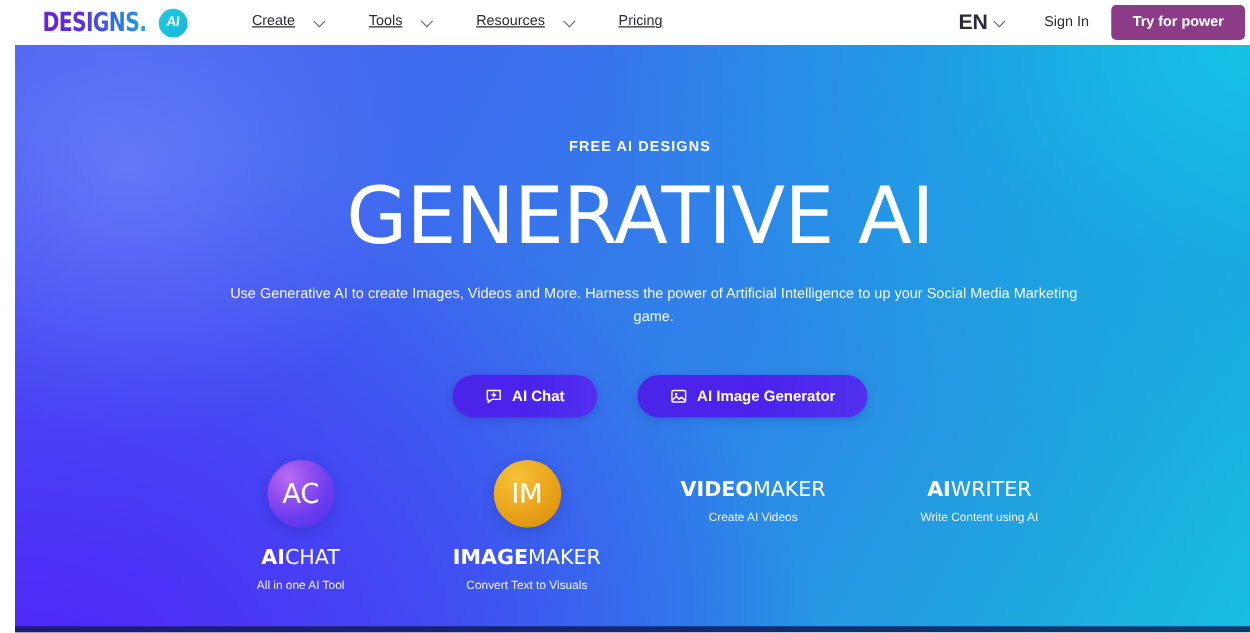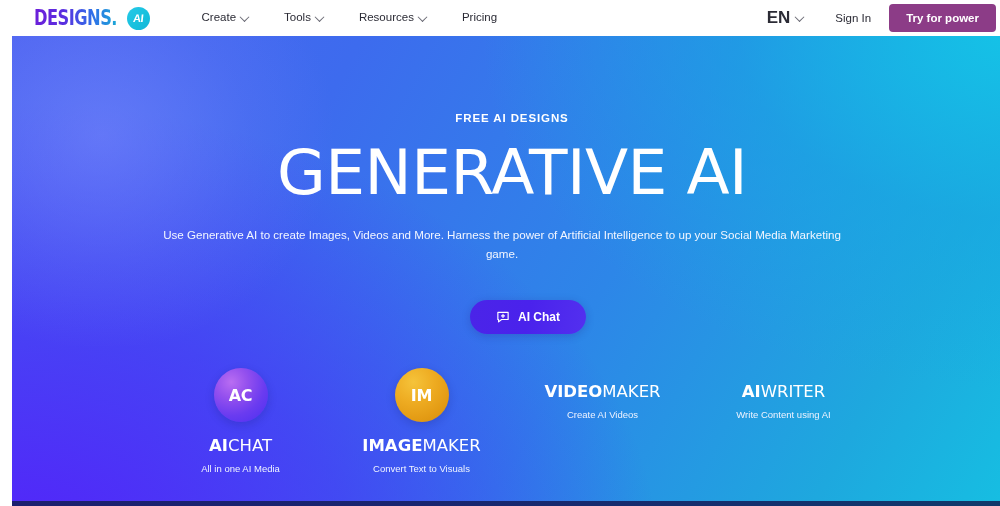--- a/index.html
+++ b/index.html
@@ -74,26 +74,27 @@
 
   .nav {
     display: flex;
     align-items: center;
     margin-left: 34px;
     gap: 0px;
   }
   .nav-item {
     display: flex;
     align-items: center;
-    gap: 5px;
+    gap: 16px;
     font-size: 11.5px;
     color: #2b2b35;
     padding: 0 18px;
     cursor: pointer;
     white-space: nowrap;
+    text-decoration: underline;
   }
   .nav-item-label { line-height: 1; }
 
   .chev {
     width: 7px; height: 7px;
     border-right: 1.3px solid #6a6a74;
     border-bottom: 1.3px solid #6a6a74;
     transform: rotate(45deg) translate(-1px,-1px);
     display: inline-block;
   }
@@ -185,21 +186,21 @@
     font-size: 63px;
     font-weight: 400;
     letter-spacing: -0.5px;
     color: #ffffff;
     line-height: 1.05;
     font-family: "DejaVu Sans", sans-serif;
   }
 
   .subtitle {
     position: absolute;
-    top: 190px; left: 140px;
+    top: 190px; left: 161px;
     width: 700px;
     font-size: 11.6px;
     line-height: 1.62;
     color: #f2f6ff;
     font-weight: 400;
   }
 
   
   .cta-row {
     position: absolute;
@@ -243,22 +244,22 @@
     align-items: center;
     cursor: pointer;
   }
   .feature-circle {
     width: 54px; height: 54px;
     border-radius: 50%;
     display: flex;
     align-items: center;
     justify-content: center;
     color: #ffffff;
-    font-size: 16px;
-    font-weight: 700;
+    font-size: 22px;
+    font-weight: 400;
     letter-spacing: -0.3px;
     font-family: "DejaVu Sans", sans-serif;
     box-shadow: 0 3px 10px rgba(20,20,90,0.20);
   }
   .c-ac { background: radial-gradient(circle at 32% 26%, #b96df2 0%, #9450ee 30%, #6a3bf0 62%, #4a2ef2 100%); }
   .c-im { background: radial-gradient(circle at 34% 26%, #f5c33a 0%, #eeac22 38%, #e39b14 70%, #d28c0c 100%); }
   .c-vm { background: radial-gradient(circle at 34% 26%, #69c788 0%, #46b893 38%, #2f9fae 74%, #2b82c0 100%); }
   .c-aw { background: radial-gradient(circle at 34% 26%, #4f87c8 0%, #2f6db8 34%, #1e4f97 70%, #173f7e 100%); }
 
   .feature-title {
@@ -336,32 +337,42 @@
         <button class="cta-btn">
           <span class="cta-icon">
             <svg width="14" height="14" viewBox="0 0 24 24" fill="none">
               <path d="M3.2 4.2h17.6v12.1H9.6L4.4 20.4v-4.1H3.2z" stroke="#ffffff" stroke-width="2" stroke-linejoin="round"></path>
               <path d="M12 7.6v5.2M9.4 10.2h5.2" stroke="#ffffff" stroke-width="2" stroke-linecap="round"></path>
             </svg>
           </span>
           <span>AI Chat</span>
         </button>
 
+        <button class="cta-btn">
+          <span class="cta-icon">
+            <svg width="14" height="14" viewBox="0 0 24 24" fill="none">
+              <rect x="2.6" y="4.2" width="18.8" height="15.6" rx="2" stroke="#ffffff" stroke-width="2"></rect>
+              <circle cx="8.4" cy="9.4" r="1.7" fill="#ffffff"></circle>
+              <path d="M3.6 17.2l5-5.2 4 4 3.2-2.8 4.6 4.4" stroke="#ffffff" stroke-width="2" stroke-linecap="round" stroke-linejoin="round"></path>
+            </svg>
+          </span>
+          <span>AI Image Generator</span>
+        </button>
       </div>
 
       <div class="features">
 
         <div class="feature">
           <div class="feature-circle c-ac">
             <span>AC</span>
           </div>
           <div class="feature-title">
             <b>AI</b><span>CHAT</span>
           </div>
-          <div class="feature-sub">All in one AI Media</div>
+          <div class="feature-sub">All in one AI Tool</div>
         </div>
 
         <div class="feature">
           <div class="feature-circle c-im">
             <span>IM</span>
           </div>
           <div class="feature-title">
             <b>IMAGE</b><span>MAKER</span>
           </div>
           <div class="feature-sub">Convert Text to Visuals</div>

